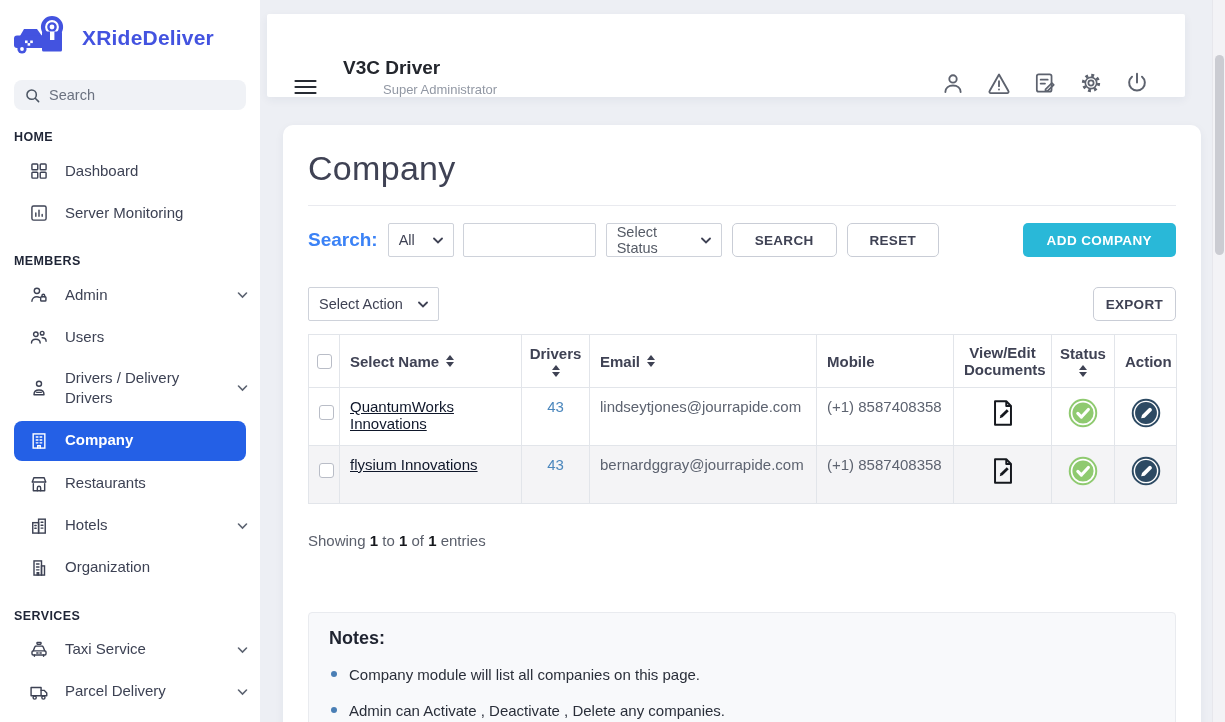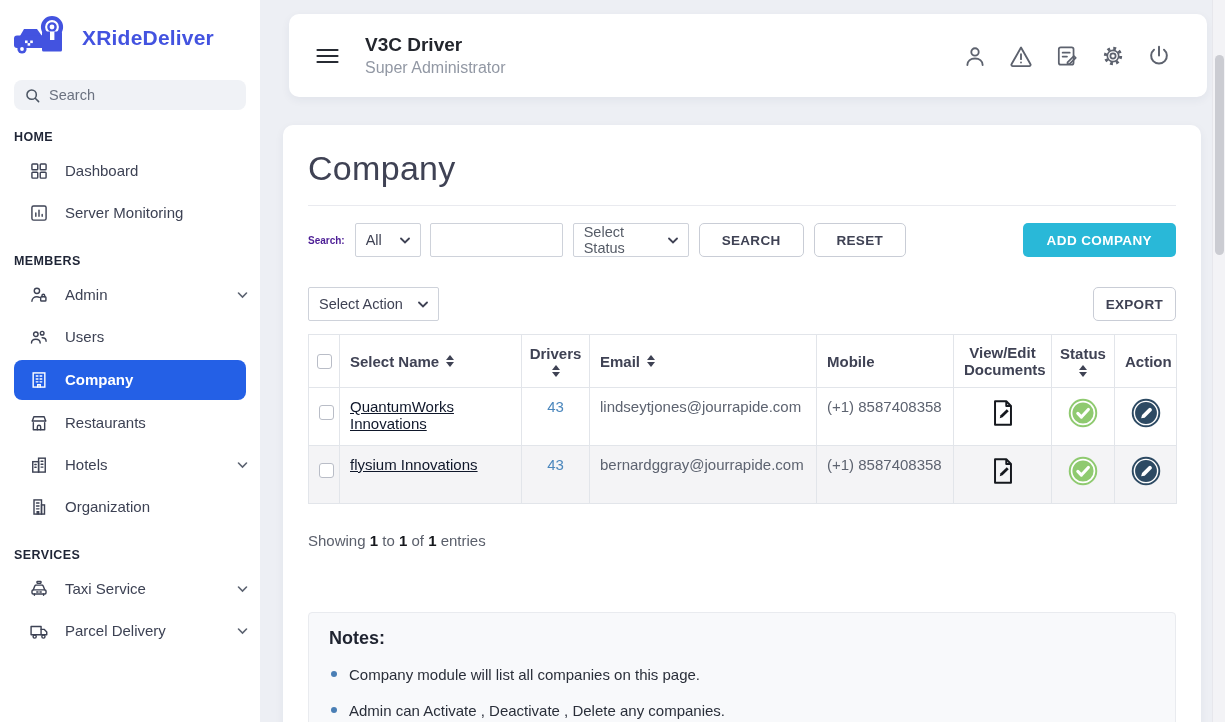--- a/index.html
+++ b/index.html
@@ -16,35 +16,35 @@
   .side-search input::placeholder { color:#6b7280; }
   .sec-label { padding:20px 14px 6px; font-size:12.5px; font-weight:700; color:#1f2536; letter-spacing:.4px; }
   .s-item { display:flex; align-items:center; gap:15px; padding:10px 12px 10px 28px; color:#3d4254; font-size:15px; cursor:pointer; position:relative; }
   .s-item .s-ic { width:22px; height:22px; flex:0 0 22px; display:flex; align-items:center; justify-content:center; }
   .s-item .s-ic svg { stroke:currentColor; }
   .s-label { line-height:1.35; max-width:150px; }
   .chev { margin-left:auto; color:#5b6270; display:flex; }
   .s-item.active { background:#2460e6; color:#fff; border-radius:8px; margin:2px 14px; padding:9px 12px 9px 14px; font-weight:700; }
 
   
-  .topbar { position:absolute; left:289px; top:14px; width:918px; height:83px; background:#fff; border-radius:10px; box-shadow:0 3px 10px rgba(40,50,80,.06); display:flex; align-items:center; z-index:1; }
+  .topbar { position:absolute; left:267px; top:14px; width:918px; height:83px; background:#fff; border-radius:2px; box-shadow:0 3px 10px rgba(40,50,80,.06); display:flex; align-items:flex-end; z-index:1; }
   .burger { margin-left:27px; background:none; border:none; cursor:pointer; color:#272b33; display:flex; }
   .tb-titles { margin-left:26px; }
   .tb-title { font-size:19px; font-weight:700; color:#23262d; }
-  .tb-sub { font-size:16px; color:#9298a4; margin-top:3px; }
+  .tb-sub { font-size:13px; color:#9298a4; margin-top:3px;margin-left:40px; }
   .tb-icons { margin-left:auto; margin-right:34px; display:flex; gap:18px; }
   .tb-icons button { background:none; border:none; cursor:pointer; color:#5d626e; display:flex; padding:2px; }
 
   
   .main-card { position:absolute; left:283px; top:125px; width:918px; height:660px; background:#fff; border-radius:10px; box-shadow:0 3px 10px rgba(40,50,80,.06); padding:22px 25px 0; z-index:1; }
   .page-title { font-size:34px; font-weight:500; color:#3f4254; letter-spacing:.3px; line-height:42px; }
   .title-rule { border:none; border-top:1px solid #e9eaef; margin-top:16px; }
 
   .filter-row { margin-top:17px; display:flex; align-items:center; }
-  .filter-label { font-size:10px; font-weight:700; color:#4c1d95; margin-right:10px; }
+  .filter-label { font-size:19px; font-weight:700; color:#3b82f6; margin-right:10px; }
   .ctl { height:34px; border:1px solid #ced2da; border-radius:2px; background:#fff; font-size:14.5px; color:#3f4254; }
   .sel { display:flex; align-items:center; justify-content:space-between; gap:8px; padding:0 10px; cursor:pointer; }
   .sel .sel-chev { color:#3f4254; display:flex; }
   .sel-field { width:66px; }
   .txt-input { width:133px; margin-left:9px; padding:0 8px; outline:none; font-family:inherit; }
   .sel-status { width:116px; margin-left:10px; color:#555b66; }
   .btn { height:34px; border:1px solid #c9cdd6; border-radius:5px; background:#fff; font-family:inherit; font-size:13.5px; font-weight:700; color:#3f4254; padding:0 22px; margin-left:10px; cursor:pointer; letter-spacing:.3px; }
   .btn-add { margin-left:auto; background:#29b8d8; border:none; color:#fff; border-radius:5px; padding:0 24px; letter-spacing:.4px; }
   .row2 { margin-top:30px; display:flex; align-items:center; }
   .sel-action { width:131px; color:#3f4254; }
@@ -168,20 +168,35 @@
           <svg width="20" height="20" viewBox="0 0 24 24" fill="none" stroke-width="1.7" stroke-linecap="round">
             <circle cx="8.2" cy="8.6" r="2.7"></circle>
               <circle cx="15.8" cy="7.4" r="2.2"></circle>
             <path d="M3,19.3c0-2.9,2.3-4.7,5.2-4.7s5.2,1.8,5.2,4.7"></path>
             <path d="M15.8,12.8c2.6,0,4.7,1.6,4.7,4.2"></path>
           </svg>
         </span>
         <span class="s-label">Users</span>
       </div>
 
+      <div class="s-item">
+        <span class="s-ic">
+          <svg width="20" height="20" viewBox="0 0 24 24" fill="none" stroke-width="1.7" stroke-linecap="round" stroke-linejoin="round">
+            <circle cx="12" cy="6.8" r="3"></circle>
+            <path d="M6,20c0-3.6,2.7-5.6,6-5.6s6,2,6,5.6z"></path>
+            <path d="M9.2,17.2h5.6"></path>
+          </svg>
+        </span>
+        <span class="s-label">Drivers / Delivery Drivers</span>
+        <span class="chev">
+          <svg width="11" height="8" viewBox="0 0 11 8" fill="none" stroke="currentColor" stroke-width="1.6" stroke-linecap="round">
+              <path d="M1.5,2l4,4 4-4"></path>
+            </svg>
+        </span>
+      </div>
 
       <div class="s-item active">
         <span class="s-ic">
           <svg width="20" height="20" viewBox="0 0 24 24" fill="none" stroke-width="1.7" stroke-linecap="round">
             <rect x="5" y="3.5" width="14" height="17"></rect>
             <path d="M8.7,7.2h2 M13.3,7.2h2 M8.7,10.7h2 M13.3,10.7h2 M8.7,14.2h2 M13.3,14.2h2"></path>
             <path d="M10.5,20.5v-2.8h3v2.8"></path>
           </svg>
         </span>
         <span class="s-label">Company</span>

